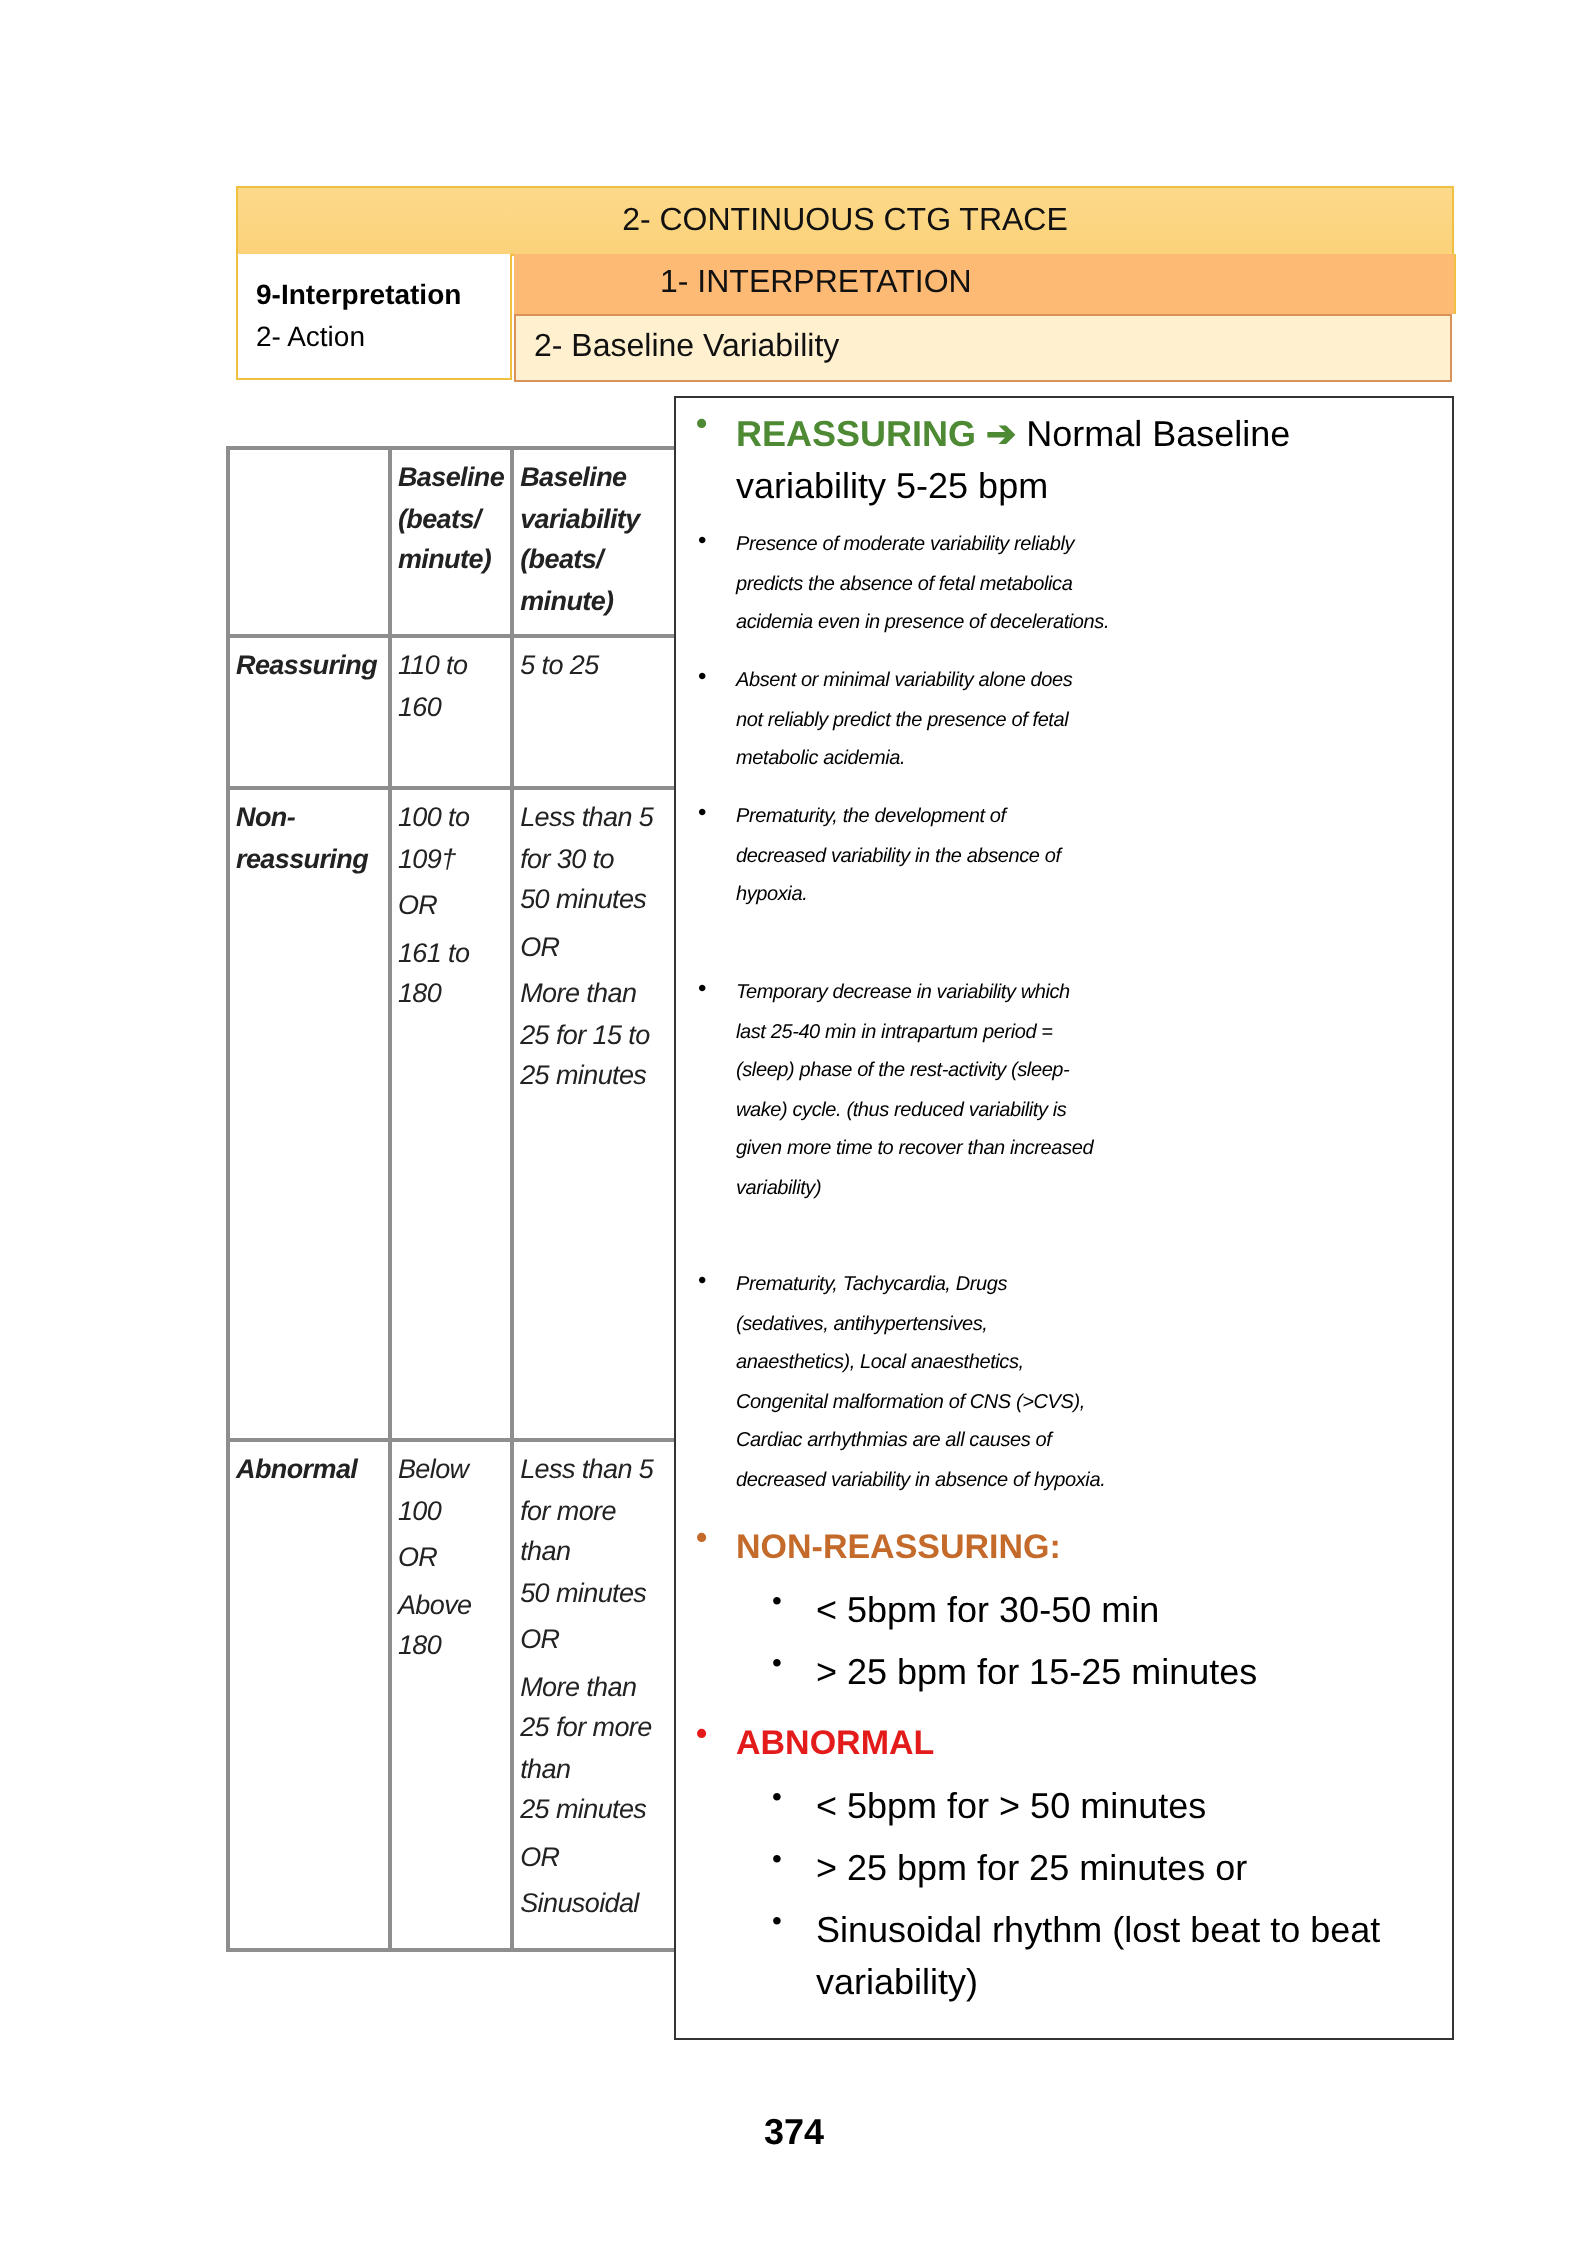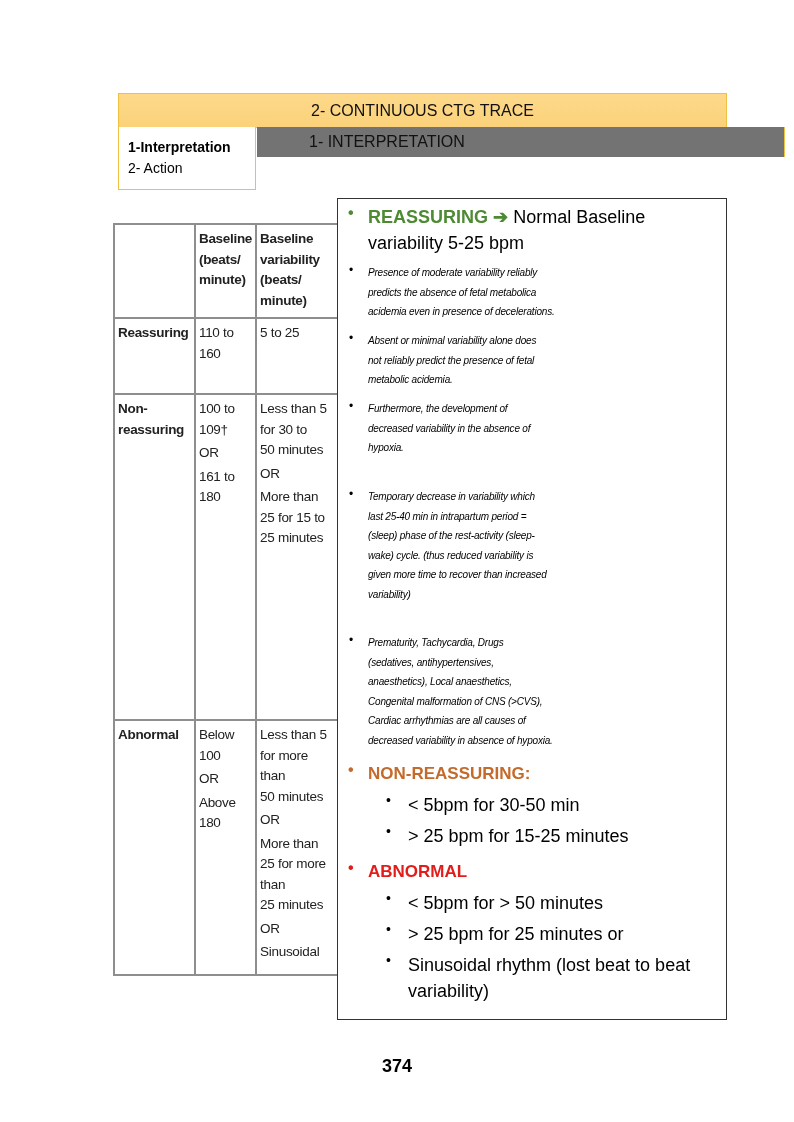--- a/index.html
+++ b/index.html
@@ -16,36 +16,36 @@
       display: flex; align-items: center; justify-content: center;
       font-size: 16px; color: #111;
     }
     .hdr-left {
       position: absolute; left: 0; top: 34px; width: 138px; height: 63px;
       background: #fff; border: 1px solid #f0c040; border-top: none;
       padding: 10px 0 0 9px; box-sizing: border-box; font-size: 14px; line-height: 21px;
     }
     .hdr-left .b { font-weight: bold; }
     .hdr-mid {
-      position: absolute; left: 139px; top: 34px; width: 528px; height: 30px;
-      background: #737373; border-right: 1px solid #f0c040;
-      font-size: 16px; color: #111; display: flex; align-items: center; padding-left: 52px; box-sizing: border-box;
+      position: absolute; left: 139px; top: 34px; width: 471px; height: 30px;
+      background: #fdba74; border-right: 1px solid #f0c040;
+      font-size: 16px; color: #111; display: flex; align-items: center; padding-left: 73px; box-sizing: border-box;
     }
     .hdr-bot {
       position: absolute; left: 139px; top: 64px; width: 469px; height: 34px;
       background: #fff1cf; border: 1px solid #d9935a;
       font-size: 16px; color: #111; display: flex; align-items: center; padding-left: 9px; box-sizing: border-box;
     }
     
     .tbl {
       position: absolute; left: 113px; top: 223px; width: 224px; height: 753px;
       border-collapse: collapse; font-family: "Liberation Sans", sans-serif; font-size: 13.5px;
       line-height: 20.5px; color: #222; letter-spacing: -0.3px;
     }
-    .tbl td { border: 2px solid #8e8e8e; vertical-align: top; padding: 4px 3px; }
+    .tbl td { border: 2px solid #8e8e8e; vertical-align: top; padding: 4px 3px; font-style: italic; }
     .tbl td.c1 { width: 74px; padding-left: 3px; }
     .tbl td.c2 { width: 52px; }
     .tbl td.c3 { width: 80px; border-right: none; }
     .tbl .bold { font-weight: bold; }
     .tbl .gap { margin-top: 3px; }
     
     .panel {
       position: absolute; left: 337px; top: 198px; width: 390px; height: 822px;
       border: 1px solid #333; background: #fff; box-sizing: border-box;
     }
@@ -66,24 +66,25 @@
       position: absolute; left: 0; width: 794px; top: 1056px; text-align: center;
       font-family: "Liberation Sans", sans-serif; font-weight: bold; font-size: 18px;
     }
   </style>
 </head>
 <body>
 
 <div class="hdr">
   <div class="hdr-top">2- CONTINUOUS CTG TRACE</div>
   <div class="hdr-left">
-    <div class="b">1-Interpretation</div>
+    <div class="b">9-Interpretation</div>
     <div>2- Action</div>
   </div>
   <div class="hdr-mid">1- INTERPRETATION</div>
+  <div class="hdr-bot">2- Baseline Variability</div>
 </div>
 
 <table class="tbl">
   <tbody>
       <tr style="height:94px">
     <td class="c1"></td>
     <td class="c2 bold">
       <div>Baseline</div>
       <div>(beats/</div>
       <div>minute)</div>
@@ -179,21 +180,21 @@
     <div class="hand">
       <div>Absent or minimal variability alone does</div>
       <div>not reliably predict the presence of fetal</div>
       <div>metabolic acidemia.</div>
     </div>
   </div>
 
   <div class="li" style="top:200px">
     <span class="hand-bul">•</span>
     <div class="hand">
-      <div>Furthermore, the development of</div>
+      <div>Prematurity, the development of</div>
       <div>decreased variability in the absence of</div>
       <div>hypoxia.</div>
     </div>
   </div>
 
   <div class="li" style="top:288px">
     <span class="hand-bul">•</span>
     <div class="hand">
       <div>Temporary decrease in variability which</div>
       <div>last 25-40 min in intrapartum period =</div>

